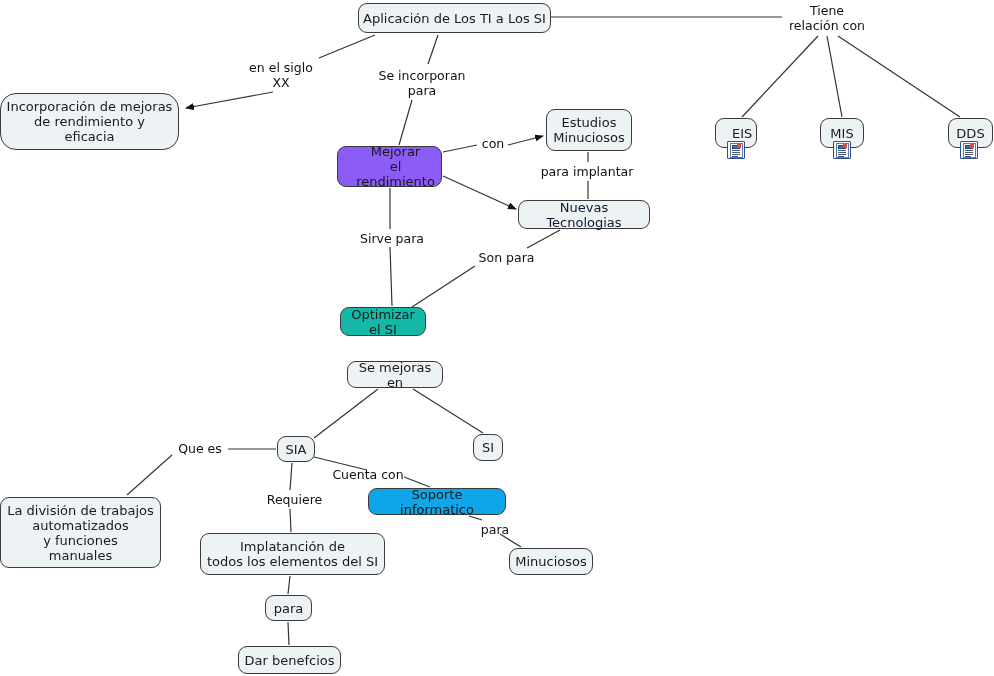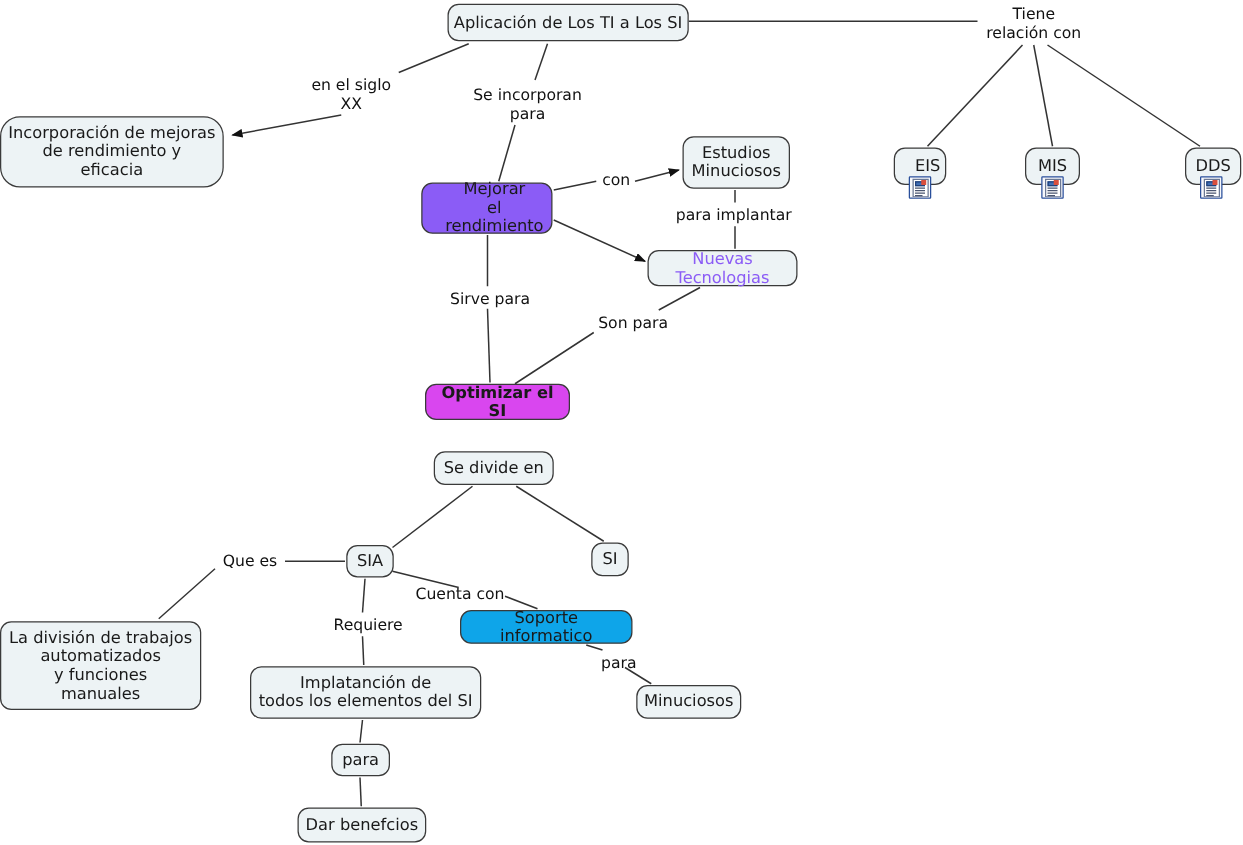--- a/index.html
+++ b/index.html
@@ -156,26 +156,26 @@
 
   <div id="node-layer">
       <div class="node" style="left: 358px; top: 3px; width: 193px; height: 30px; background: rgb(237, 243, 245); border-color: rgb(58, 58, 58); color: rgb(26, 26, 26); justify-content: center;"><span class="node-label">Aplicación de Los TI a Los SI</span></div>
       <div class="node" style="left: 0px; top: 93px; width: 179px; height: 57px; background: rgb(237, 243, 245); border-color: rgb(58, 58, 58); color: rgb(26, 26, 26); border-radius: 16px;"><span class="node-label">Incorporación de mejoras
 de rendimiento y
 eficacia</span></div>
       <div class="node" style="left: 337px; top: 146px; width: 105px; height: 41px; background: #8b5cf6; border-color: rgb(58, 58, 58); color: rgb(26, 26, 26); padding-left: 12px;"><span class="node-label">Mejorar
 el rendimiento</span></div>
       <div class="node" style="left: 546px; top: 109px; width: 86px; height: 42px; background: rgb(237, 243, 245); border-color: rgb(58, 58, 58); color: rgb(26, 26, 26);"><span class="node-label">Estudios
 Minuciosos</span></div>
-      <div class="node" style="left: 518px; top: 200px; width: 120px; height: 29px; background: rgb(237, 243, 245); border-color: rgb(58, 58, 58); color: #8b5cf6;"><span class="node-label">Nuevas Tecnologias</span></div>
-      <div class="node" style="left: 340px; top: 307px; width: 116px; height: 29px; background: #d946ef; border-color: rgb(58, 58, 58); color: rgb(26, 26, 26); font-weight: bold;"><span class="node-label">Optimizar el SI</span></div>
+      <div class="node" style="left: 518px; top: 200px; width: 132px; height: 29px; background: rgb(237, 243, 245); border-color: rgb(58, 58, 58); color: #0f172a;"><span class="node-label">Nuevas Tecnologias</span></div>
+      <div class="node" style="left: 340px; top: 307px; width: 86px; height: 29px; background: #14b8a6; border-color: rgb(58, 58, 58); color: rgb(26, 26, 26);"><span class="node-label">Optimizar el SI</span></div>
       <div class="node" style="left: 715px; top: 118px; width: 42px; height: 30px; background: rgb(237, 243, 245); border-color: rgb(58, 58, 58); color: rgb(26, 26, 26); padding-left: 12px;"><span class="node-label">EIS</span></div>
       <div class="node" style="left: 820px; top: 118px; width: 44px; height: 30px; background: rgb(237, 243, 245); border-color: rgb(58, 58, 58); color: rgb(26, 26, 26);"><span class="node-label">MIS</span></div>
       <div class="node" style="left: 948px; top: 118px; width: 45px; height: 30px; background: rgb(237, 243, 245); border-color: rgb(58, 58, 58); color: rgb(26, 26, 26);"><span class="node-label">DDS</span></div>
-      <div class="node" style="left: 347px; top: 361px; width: 96px; height: 27px; background: rgb(237, 243, 245); border-color: rgb(58, 58, 58); color: rgb(26, 26, 26);"><span class="node-label">Se divide en</span></div>
+      <div class="node" style="left: 347px; top: 361px; width: 96px; height: 27px; background: rgb(237, 243, 245); border-color: rgb(58, 58, 58); color: rgb(26, 26, 26);"><span class="node-label">Se mejoras en</span></div>
       <div class="node" style="left: 277px; top: 436px; width: 38px; height: 26px; background: rgb(237, 243, 245); border-color: rgb(58, 58, 58); color: rgb(26, 26, 26);"><span class="node-label">SIA</span></div>
       <div class="node" style="left: 473px; top: 434px; width: 30px; height: 27px; background: rgb(237, 243, 245); border-color: rgb(58, 58, 58); color: rgb(26, 26, 26);"><span class="node-label">SI</span></div>
       <div class="node" style="left: 0px; top: 497px; width: 161px; height: 71px; background: rgb(237, 243, 245); border-color: rgb(58, 58, 58); color: rgb(26, 26, 26);"><span class="node-label">La división de trabajos
 automatizados
 y funciones
 manuales</span></div>
       <div class="node" style="left: 368px; top: 488px; width: 138px; height: 27px; background: #0ea5e9; border-color: rgb(58, 58, 58); color: rgb(26, 26, 26);"><span class="node-label">Soporte informatico</span></div>
       <div class="node" style="left: 200px; top: 533px; width: 185px; height: 42px; background: rgb(237, 243, 245); border-color: rgb(58, 58, 58); color: rgb(26, 26, 26);"><span class="node-label">Implatanción de
 todos los elementos del SI</span></div>
       <div class="node" style="left: 509px; top: 548px; width: 84px; height: 27px; background: rgb(237, 243, 245); border-color: rgb(58, 58, 58); color: rgb(26, 26, 26);"><span class="node-label">Minuciosos</span></div>

